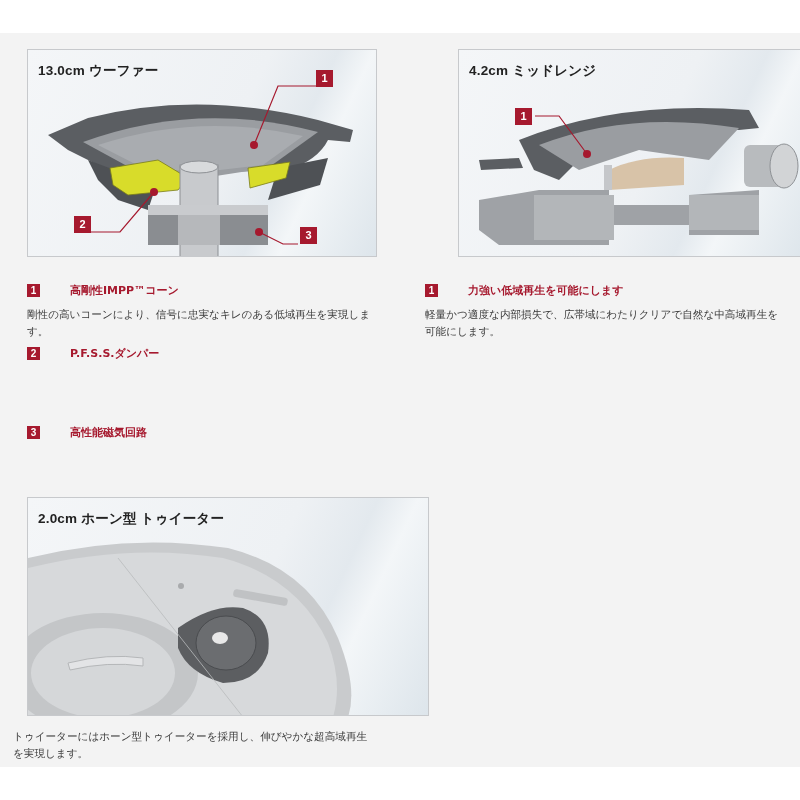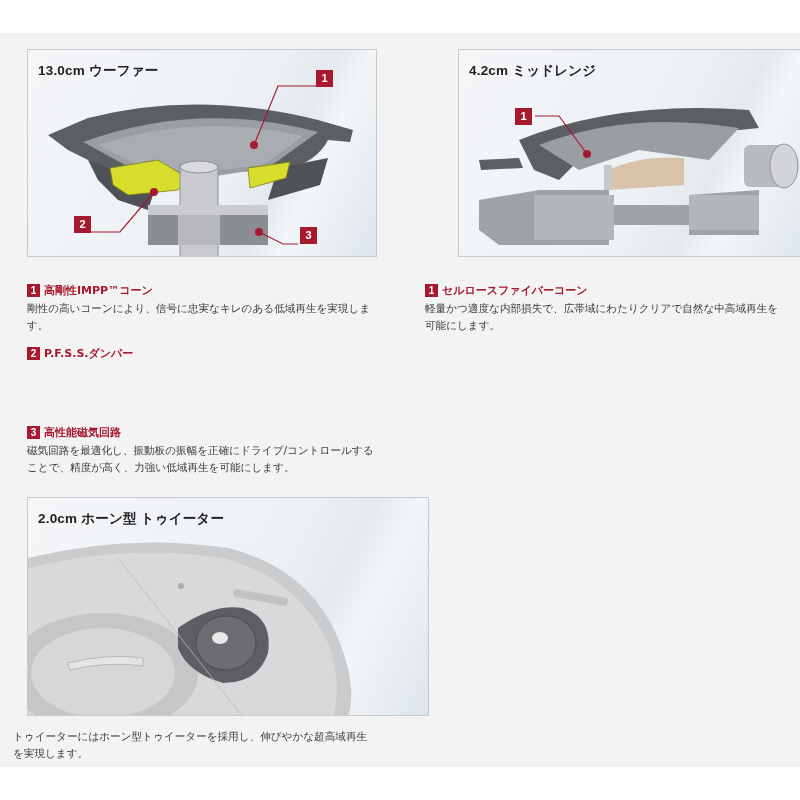--- a/index.html
+++ b/index.html
@@ -22,22 +22,22 @@
     font-size: 11px; font-weight: bold; text-align: center; line-height: 17px; z-index: 4;
     font-family: "Liberation Sans", sans-serif;
   }
   .feature { position: absolute; }
   .feature-head { display: flex; align-items: center; height: 16px; }
   .badge {
     display: inline-block; width: 13px; height: 13px; background: #a6192e; color: #fff; font-size: 10px;
     font-weight: bold; text-align: center; line-height: 13px; margin-right: 4px;
     font-family: "Liberation Sans", sans-serif;
   }
-  .feature-title { color: #a6192e; font-size: 11px; font-weight: bold; }
-  .feature-body { font-size: 10.6px; line-height: 17px; color: #3a3a3a; margin-top: 2px; }
+  .feature-title { color: #a6192e; font-size: 11px; font-weight: bold; margin-left: 26px; }
+  .feature-body { font-size: 10.6px; line-height: 17px; color: #3a3a3a; margin-top: 8px; }
 </style>
 </head>
 <body>
 
 <div class="panel"></div>
 
 <div class="imgbox" style="left:27px; top:49px; width:350px; height:208px;">
   <div class="title">13.0cm ウーファー</div>
   <svg width="350" height="208">
 
@@ -104,27 +104,26 @@
   <div class="feature-head">
       <span class="badge">2</span>
       <span class="feature-title">P.F.S.S.ダンパー</span>
     </div>
 </div>
 <div class="feature" style="left:27px; top:424px; width:355px;">
   <div class="feature-head">
       <span class="badge">3</span>
       <span class="feature-title">高性能磁気回路</span>
     </div>
-  <div class="feature-body">磁気回路を最適化し、振動板の振幅を正確にドライブ/コントロールすることで、精度が高く、力強い低域再生を可能にします。</div>
 </div>
 
 <div class="feature" style="left:425px; top:282px; width:355px;">
   <div class="feature-head">
       <span class="badge">1</span>
-      <span class="feature-title">セルロースファイバーコーン</span>
+      <span class="feature-title">力強い低域再生を可能にします</span>
     </div>
   <div class="feature-body">軽量かつ適度な内部損失で、広帯域にわたりクリアで自然な中高域再生を可能にします。</div>
 </div>
 
 <div class="imgbox" style="left:27px; top:497px; width:402px; height:219px;">
   <div class="title">2.0cm ホーン型 トゥイーター</div>
   <svg width="350" height="219">
     <path d="M0 60 Q100 35 200 50 Q280 70 310 140 Q330 190 320 219 L0 219 Z" fill="#c9cbcd"></path>
     <path d="M0 70 Q100 45 195 60 Q270 80 300 145 Q315 185 305 219 L0 219 Z" fill="#d7d9db"></path>
     <ellipse cx="75" cy="175" rx="95" ry="60" fill="#c4c6c8"></ellipse>

